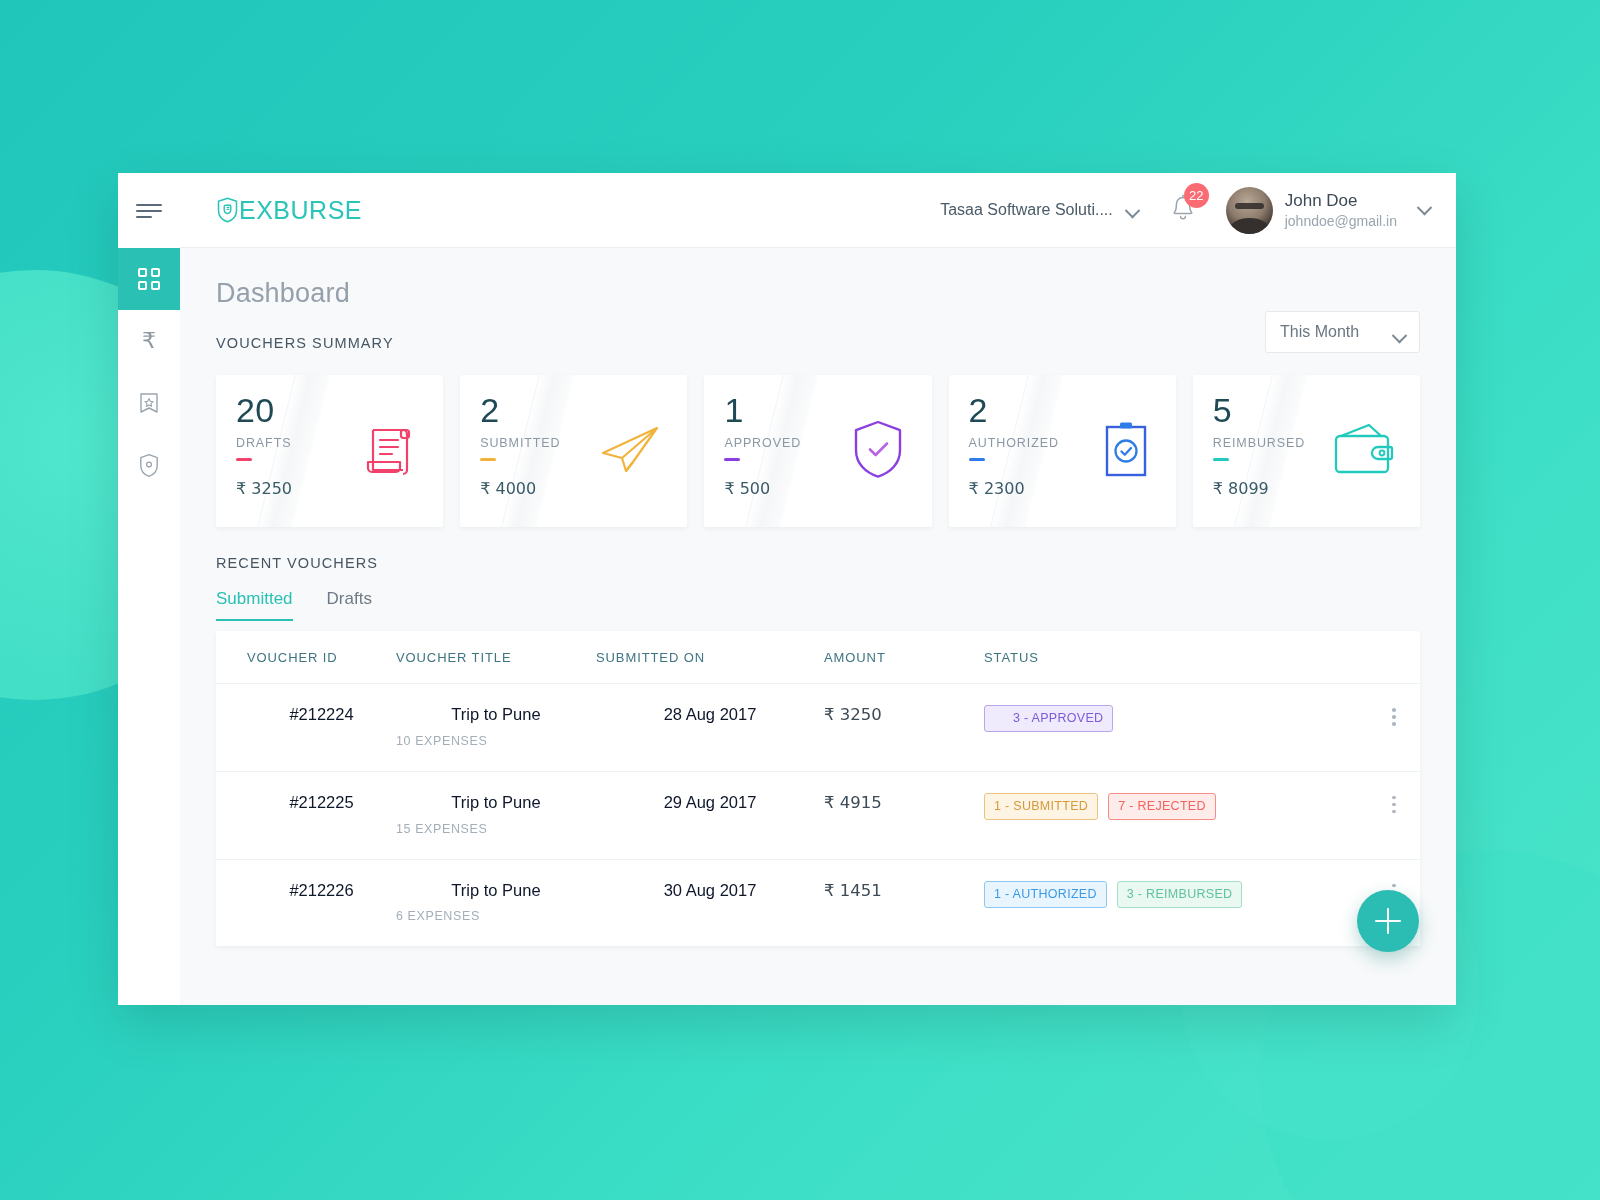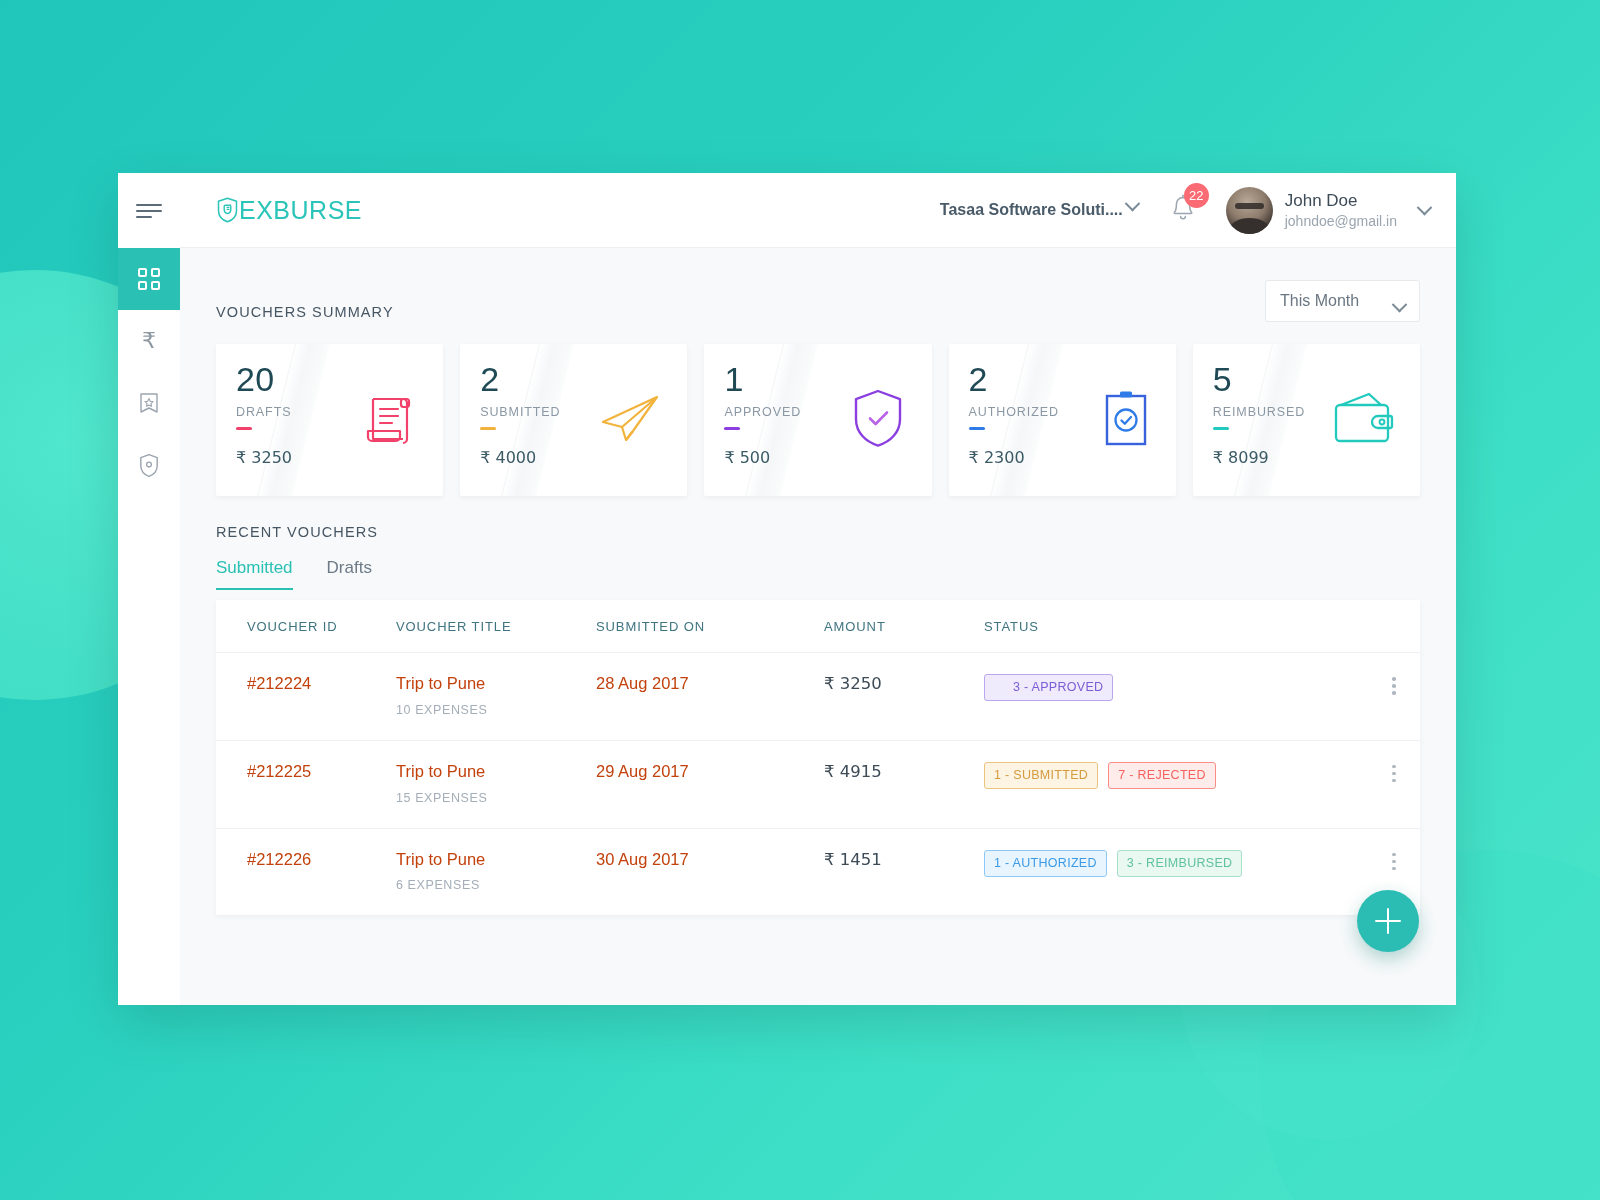--- a/index.html
+++ b/index.html
@@ -85,24 +85,23 @@
   .logo { display: flex; align-items: center; }
   .logo-mark { width: 23px; height: 26px; flex: 0 0 23px; }
   .logo-text {
     font-size: 25px; letter-spacing: .5px;
     color: #2ac4b8; font-weight: 400;
     font-family: "Liberation Sans", sans-serif;
   }
   .topbar-spacer { flex: 1; }
 
   .org-select {
-    display: flex; align-items: flex-start; gap: 4px;
+    display: flex; align-items: flex-end; gap: 14px;
     color: #495a68; font-size: 16px; cursor: pointer;
     margin-right: 30px;
-    font-weight: bold;
   }
   .chev { width: 11px; height: 11px; border-right: 2px solid #7c8b98; border-bottom: 2px solid #7c8b98; transform: rotate(45deg) translate(-2px,-2px); }
 
   .bell-wrap { position: relative; margin-right: 28px; cursor: pointer; }
   .badge {
     position: absolute; top: -9px; right: -11px;
     min-width: 25px; height: 25px; border-radius: 50%;
     background: #fb6b74; color: #fff;
     font-size: 13px; display: flex; align-items: center; justify-content: center;
     padding: 0 4px;
@@ -195,21 +194,21 @@
     padding: 21px 0 23px 0; border-bottom: 1px solid #eef1f3; vertical-align: top;
     background: #fff;
   }
   table.vouchers tr:last-child td { border-bottom: none; }
   .c1 { width: 180px; padding-left: 31px !important; }
   .c2 { width: 200px; }
   .c3 { width: 228px; }
   .c4 { width: 160px; }
   .c5 { }
   .c6 { width: 52px; }
-  .cell-main { font-size: 16.5px; color: #c2410c; line-height: 1.2; }
+  .cell-main { font-size: 16.5px; color: #0f172a; line-height: 1.2; text-align: center; }
   .cell-sub { font-size: 12.5px; color: #a4aeb8; margin-top: 9px; letter-spacing: .6px; }
   .cell-amt { font-size: 16.5px; color: #3d4b57; font-family: "DejaVu Sans", sans-serif; }
 
   .chips { display: flex; gap: 10px; flex-wrap: wrap; }
   .chip {
     font-size: 12.5px; padding: 5px 9px 6px; border-radius: 3px;
     border: 1px solid; letter-spacing: .3px; white-space: nowrap;
   }
   .chip.purple { color: #7c5cd6; border-color: #b9a6ec; background: #efeafc; padding-left: 28px; }
   .chip.amber  { color: #d49a3c; border-color: #edc380; background: #fdf4e4; }
@@ -313,20 +312,21 @@
         <div>
           <div class="user-name">John Doe</div>
           <div class="user-mail">johndoe@gmail.in</div>
         </div>
         <span class="chev user-chev"></span>
       </div>
     </div>
 
     <div class="content">
 
+      <div class="page-title">Dashboard</div>
 
       <div class="summary-head">
         <div class="section-label">VOUCHERS SUMMARY</div>
         <div class="period-select">
           <span>This Month</span>
           <span class="chev"></span>
         </div>
       </div>
 
       <div class="cards">

